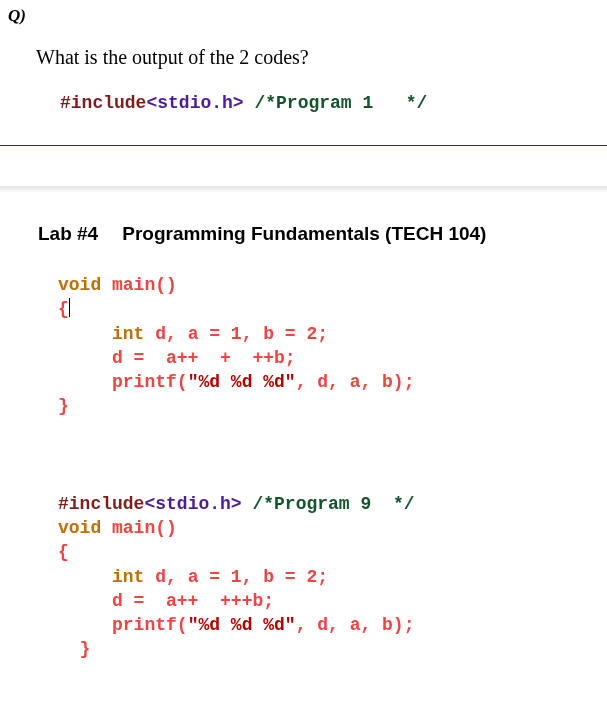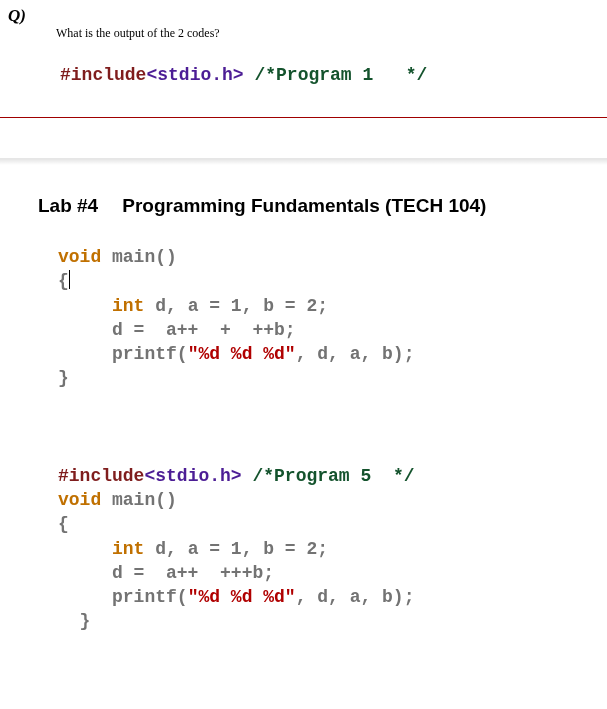--- a/index.html
+++ b/index.html
@@ -27,22 +27,23 @@
     padding-right: 14px;
     padding-left: 2px;
   }
   .qtext {
     font-family: "Times New Roman", serif;
     font-size: 16px;
     padding-top: 0;
   }
   .qtext2 {
     font-family: "Times New Roman", serif;
-    font-size: 12px;
-    padding-left: 56px;
+    font-size: 20px;
+    padding-left: 36px;
+    margin-top: 20px;
   }
   .code1 {
     font-family: Consolas, "Courier New", monospace;
     font-size: 18px;
     font-weight: bold;
     padding: 24px 0 24px 60px;
     white-space: pre;
   }
   .hr1 {
     border: none;
@@ -78,21 +79,21 @@
     font-weight: bold;
     padding: 28px 0 0 58px;
     white-space: pre;
     line-height: 1.35;
   }
   
   .c-pre  { color: #7f1d1d; } 
   .c-inc  { color: #4c1d95; } 
   .c-com  { color: #14532d; } 
   .c-kw   { color: #c07000; margin-top: 27px; } 
-  .c-def  { color: #737373; } 
+  .c-def  { color: #ef4444; } 
   .c-str  { color: #b00000; } 
 
   .cursor {
     display: inline-block;
     width: 0;
     border-left: 1px solid #000;
     height: 1.1em;
     vertical-align: -3px;
     margin-left: 0px;
   }
@@ -122,21 +123,21 @@
 
   <div class="code2"><span class="c-kw">void</span><span class="c-def"> main()</span>
 <span class="c-def">{</span><span class="cursor"></span>
 <span>     </span><span class="c-kw">int</span><span class="c-def"> d, a = 1, b = 2;</span>
 <span class="c-def">     d =  a++  +  ++b;</span>
 <span class="c-def">     printf(</span><span class="c-str">"%d %d %d"</span><span class="c-def">, d, a, b);</span>
 <span class="c-def">}</span>
 
 
 
-<span class="c-pre">#include</span><span class="c-inc">&lt;stdio.h&gt;</span><span> </span><span class="c-com">/*Program 5  */</span>
+<span class="c-pre">#include</span><span class="c-inc">&lt;stdio.h&gt;</span><span> </span><span class="c-com">/*Program 9  */</span>
 <span class="c-kw">void</span><span class="c-def"> main()</span>
 <span class="c-def">{</span>
 <span>     </span><span class="c-kw">int</span><span class="c-def"> d, a = 1, b = 2;</span>
 <span class="c-def">     d =  a++  +++b;</span>
 <span class="c-def">     printf(</span><span class="c-str">"%d %d %d"</span><span class="c-def">, d, a, b);</span>
 <span class="c-def">  }</span></div>
 
 </div>
 
 </body></html>

